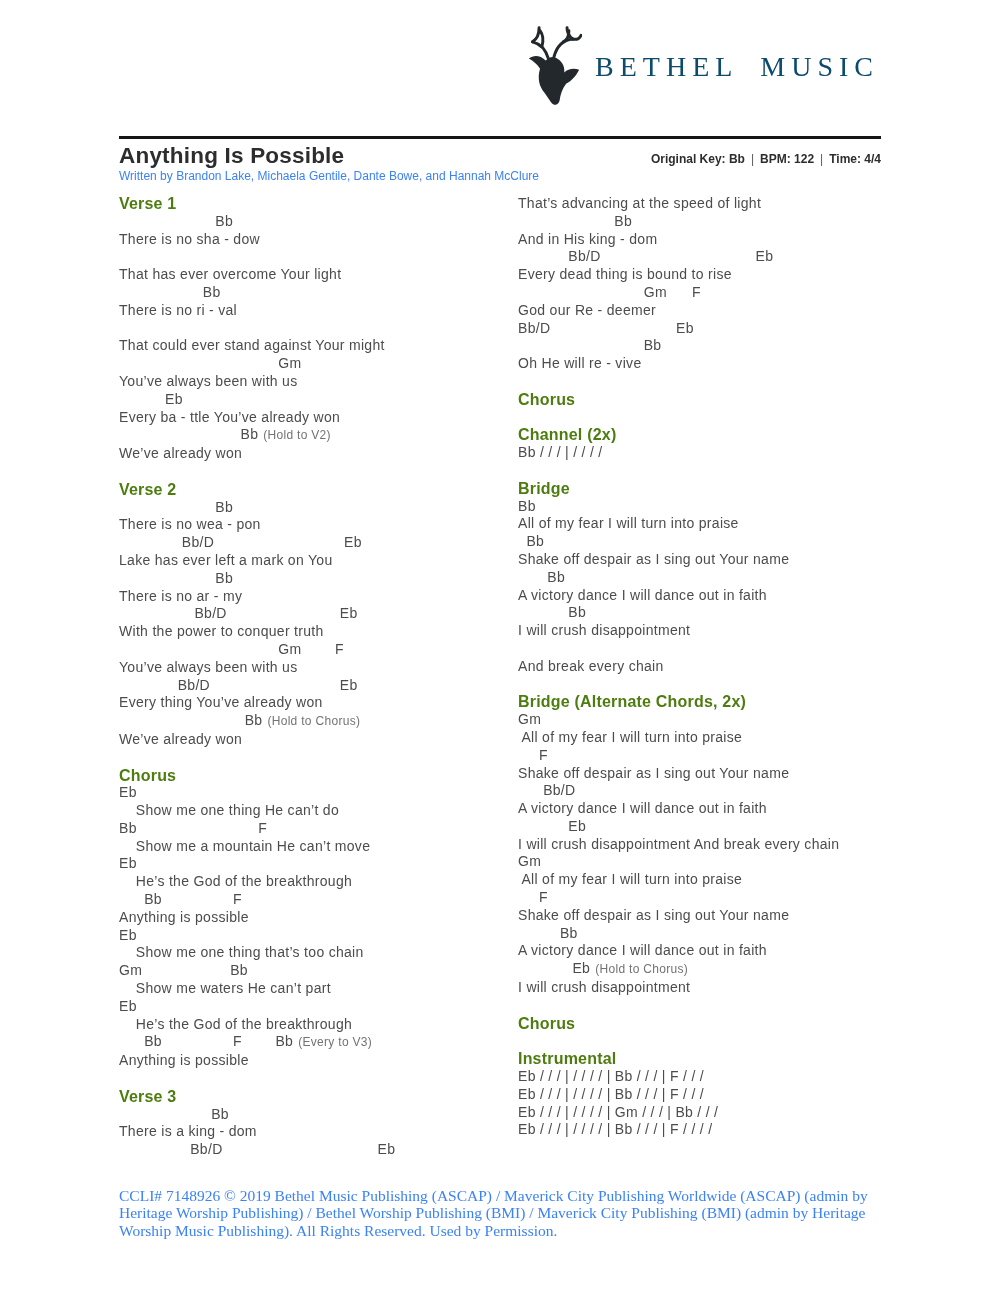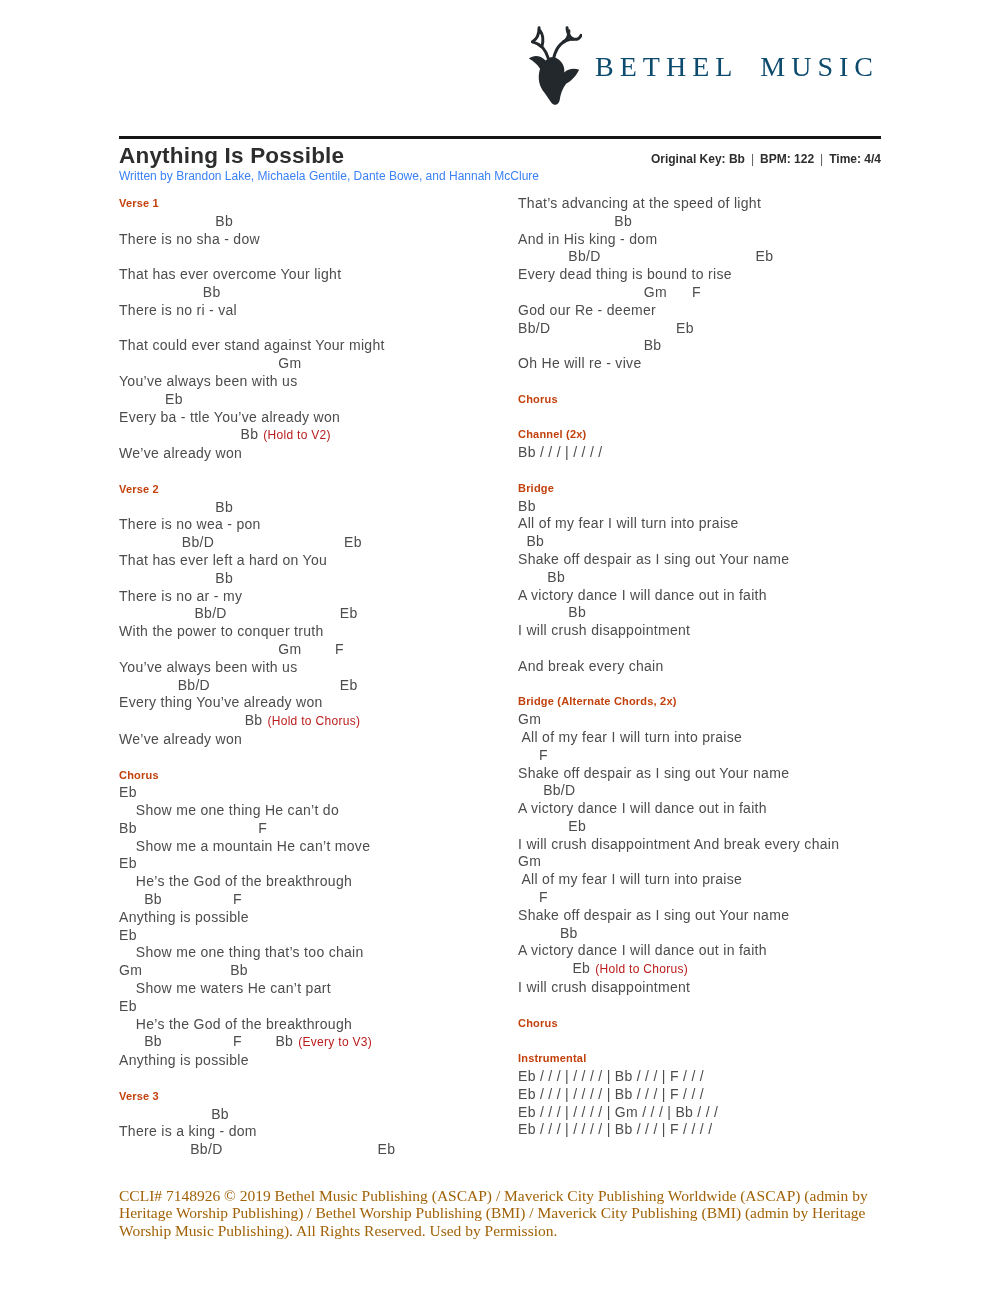--- a/index.html
+++ b/index.html
@@ -55,39 +55,39 @@
     white-space: nowrap;
     text-align: right;
   }
   .meta .sep { font-weight: 400; color: #5a5a5a; padding: 0 6px; }
   .byline { font-size: 12px; color: #3b82f6; margin-top: 0; }
   
   .columns { display: flex; margin-top: 12px; }
   .col { width: 399px; flex: 0 0 399px; }
   .song-section { margin-bottom: 17.8px; }
   .sec-heading {
-    font-size: 11px; line-height: 17.8px;
-    font-weight: 700; color: #c2410c;
+    font-size: 16px; line-height: 17.8px;
+    font-weight: 700; color: #4d7c0f;
     white-space: pre; letter-spacing: 0.2px;
   }
   .line {
     font-size: 14px; line-height: 17.8px;
     white-space: pre; color: #4c4c4c;
     letter-spacing: 0.3px;
   }
   .line.blank { min-height: 17.8px; }
-  .hold-note { font-size: 12px; margin-left: 5px; color: #b91c1c; }
+  .hold-note { font-size: 12px; margin-left: 5px; color: #737373; }
   
   .footer {
     margin-top: 10px;
     width: 782px;
     font-family: "Liberation Serif", serif;
     font-size: 15.5px;
     line-height: 17.6px;
-    color: #a16207;
+    color: #3b82f6;
   }
 </style>
 </head>
 <body>
 
 <div class="page">
 
   <div class="logo-row">
     <svg width="56" height="82" viewBox="0 0 60 88" aria-hidden="true">
       <g fill="none" stroke="#23282d" stroke-width="3.2" stroke-linecap="round">
@@ -133,21 +133,21 @@
           <div class="line chord"><span>           Eb</span></div>
           <div class="line lyric"><span>Every ba - ttle You’ve already won</span></div>
           <div class="line chord"><span>                             Bb</span><span class="hold-note">(Hold to V2)</span></div>
           <div class="line lyric"><span>We’ve already won</span></div>
         </section>
         <section class="song-section">
           <div class="sec-heading">Verse 2</div>
           <div class="line chord"><span>                       Bb</span></div>
           <div class="line lyric"><span>There is no wea - pon</span></div>
           <div class="line chord"><span>               Bb/D                               Eb</span></div>
-          <div class="line lyric"><span>That has ever left a hard on You</span></div>
+          <div class="line lyric"><span>Lake has ever left a mark on You</span></div>
           <div class="line chord"><span>                       Bb</span></div>
           <div class="line lyric"><span>There is no ar - my</span></div>
           <div class="line chord"><span>                  Bb/D                           Eb</span></div>
           <div class="line lyric"><span>With the power to conquer truth</span></div>
           <div class="line chord"><span>                                      Gm        F</span></div>
           <div class="line lyric"><span>You’ve always been with us</span></div>
           <div class="line chord"><span>              Bb/D                               Eb</span></div>
           <div class="line lyric"><span>Every thing You’ve already won</span></div>
           <div class="line chord"><span>                              Bb</span><span class="hold-note">(Hold to Chorus)</span></div>
           <div class="line lyric"><span>We’ve already won</span></div>

